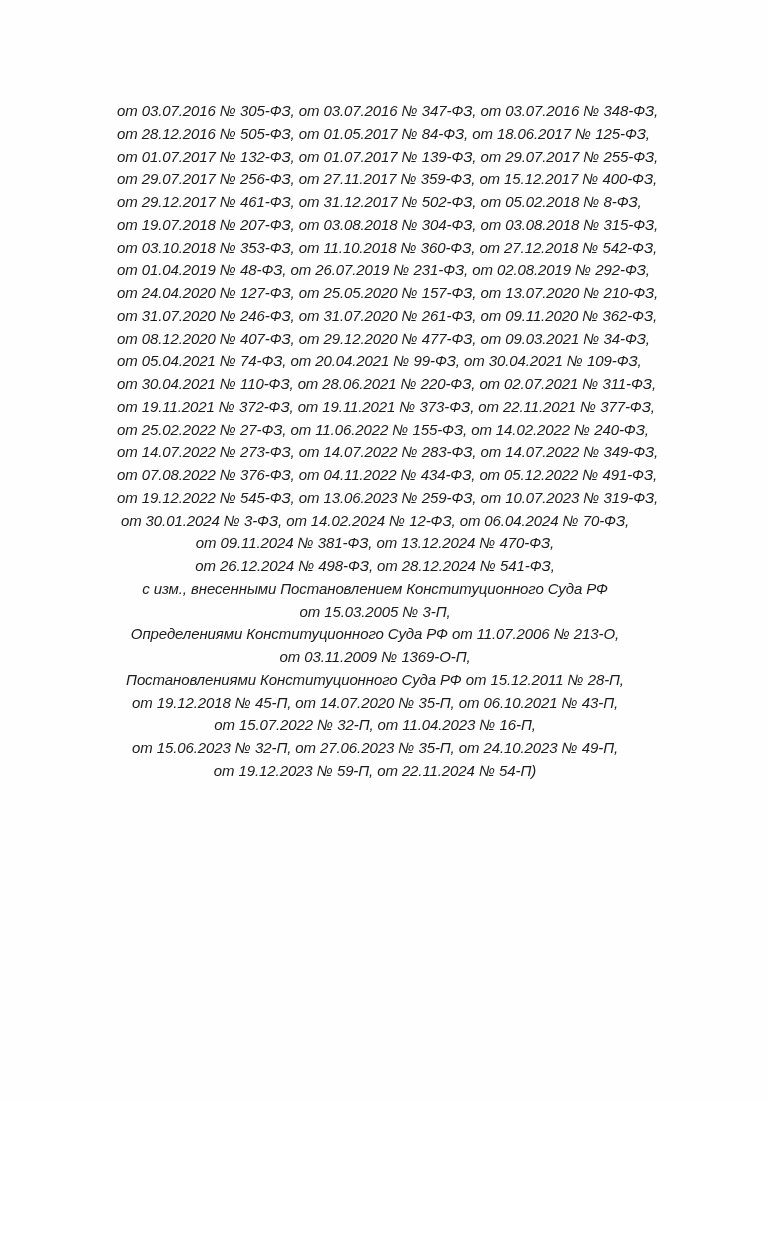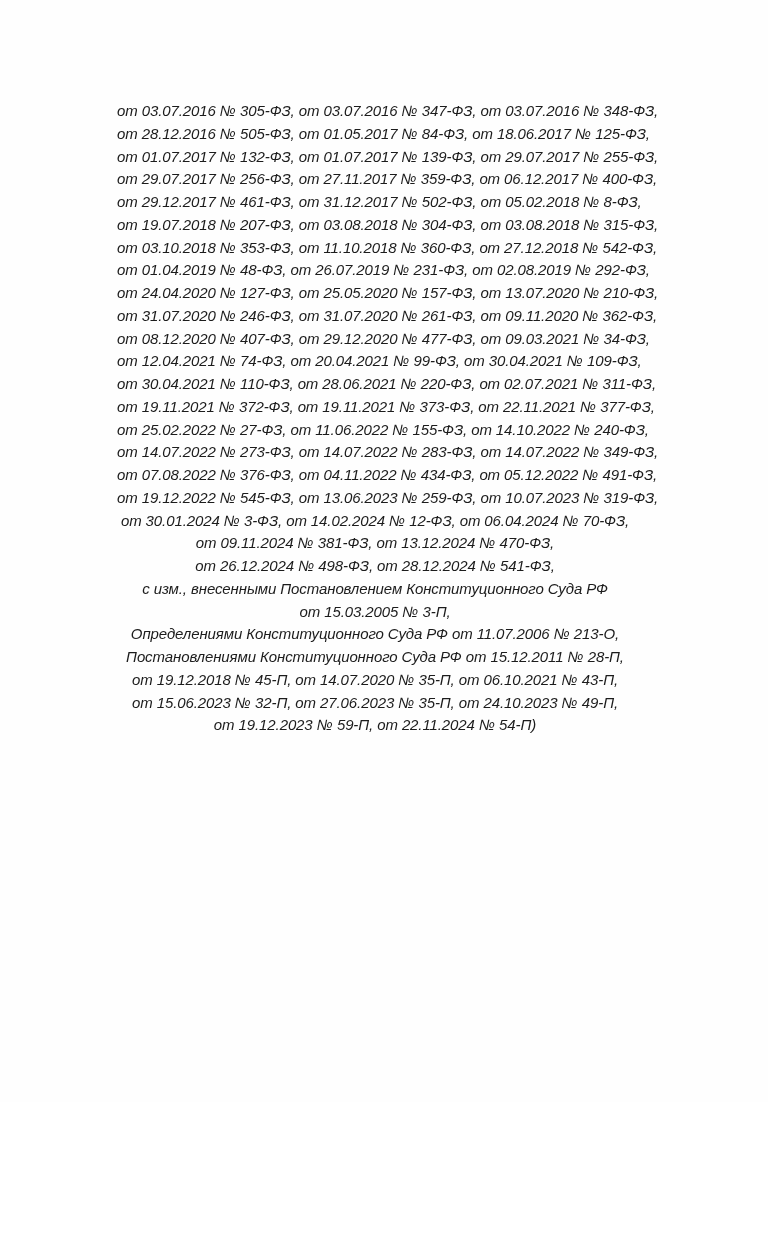--- a/index.html
+++ b/index.html
@@ -42,40 +42,42 @@
   }
 </style>
 </head>
 <body>
 
 <div class="page">
   <div class="text-block">
       <div class="line">от 03.07.2016 № 305-ФЗ, от 03.07.2016 № 347-ФЗ, от 03.07.2016 № 348-ФЗ,</div>
       <div class="line">от 28.12.2016 № 505-ФЗ, от 01.05.2017 № 84-ФЗ, от 18.06.2017 № 125-ФЗ,</div>
       <div class="line">от 01.07.2017 № 132-ФЗ, от 01.07.2017 № 139-ФЗ, от 29.07.2017 № 255-ФЗ,</div>
-      <div class="line">от 29.07.2017 № 256-ФЗ, от 27.11.2017 № 359-ФЗ, от 06.12.2017 № 400-ФЗ,</div>
+      <div class="line">от 29.07.2017 № 256-ФЗ, от 27.11.2017 № 359-ФЗ, от 15.12.2017 № 400-ФЗ,</div>
       <div class="line">от 29.12.2017 № 461-ФЗ, от 31.12.2017 № 502-ФЗ, от 05.02.2018 № 8-ФЗ,</div>
       <div class="line">от 19.07.2018 № 207-ФЗ, от 03.08.2018 № 304-ФЗ, от 03.08.2018 № 315-ФЗ,</div>
       <div class="line">от 03.10.2018 № 353-ФЗ, от 11.10.2018 № 360-ФЗ, от 27.12.2018 № 542-ФЗ,</div>
       <div class="line">от 01.04.2019 № 48-ФЗ, от 26.07.2019 № 231-ФЗ, от 02.08.2019 № 292-ФЗ,</div>
       <div class="line">от 24.04.2020 № 127-ФЗ, от 25.05.2020 № 157-ФЗ, от 13.07.2020 № 210-ФЗ,</div>
       <div class="line">от 31.07.2020 № 246-ФЗ, от 31.07.2020 № 261-ФЗ, от 09.11.2020 № 362-ФЗ,</div>
       <div class="line">от 08.12.2020 № 407-ФЗ, от 29.12.2020 № 477-ФЗ, от 09.03.2021 № 34-ФЗ,</div>
-      <div class="line">от 12.04.2021 № 74-ФЗ, от 20.04.2021 № 99-ФЗ, от 30.04.2021 № 109-ФЗ,</div>
+      <div class="line">от 05.04.2021 № 74-ФЗ, от 20.04.2021 № 99-ФЗ, от 30.04.2021 № 109-ФЗ,</div>
       <div class="line">от 30.04.2021 № 110-ФЗ, от 28.06.2021 № 220-ФЗ, от 02.07.2021 № 311-ФЗ,</div>
       <div class="line">от 19.11.2021 № 372-ФЗ, от 19.11.2021 № 373-ФЗ, от 22.11.2021 № 377-ФЗ,</div>
-      <div class="line">от 25.02.2022 № 27-ФЗ, от 11.06.2022 № 155-ФЗ, от 14.10.2022 № 240-ФЗ,</div>
+      <div class="line">от 25.02.2022 № 27-ФЗ, от 11.06.2022 № 155-ФЗ, от 14.02.2022 № 240-ФЗ,</div>
       <div class="line">от 14.07.2022 № 273-ФЗ, от 14.07.2022 № 283-ФЗ, от 14.07.2022 № 349-ФЗ,</div>
       <div class="line">от 07.08.2022 № 376-ФЗ, от 04.11.2022 № 434-ФЗ, от 05.12.2022 № 491-ФЗ,</div>
       <div class="line">от 19.12.2022 № 545-ФЗ, от 13.06.2023 № 259-ФЗ, от 10.07.2023 № 319-ФЗ,</div>
       <div class="line">от 30.01.2024 № 3-ФЗ, от 14.02.2024 № 12-ФЗ, от 06.04.2024 № 70-ФЗ,</div>
       <div class="line">от 09.11.2024 № 381-ФЗ, от 13.12.2024 № 470-ФЗ,</div>
       <div class="line">от 26.12.2024 № 498-ФЗ, от 28.12.2024 № 541-ФЗ,</div>
       <div class="line">с изм., внесенными Постановлением Конституционного Суда РФ</div>
       <div class="line">от 15.03.2005 № 3-П,</div>
       <div class="line">Определениями Конституционного Суда РФ от 11.07.2006 № 213-О,</div>
+      <div class="line">от 03.11.2009 № 1369-О-П,</div>
       <div class="line">Постановлениями Конституционного Суда РФ от 15.12.2011 № 28-П,</div>
       <div class="line">от 19.12.2018 № 45-П, от 14.07.2020 № 35-П, от 06.10.2021 № 43-П,</div>
+      <div class="line">от 15.07.2022 № 32-П, от 11.04.2023 № 16-П,</div>
       <div class="line">от 15.06.2023 № 32-П, от 27.06.2023 № 35-П, от 24.10.2023 № 49-П,</div>
       <div class="line">от 19.12.2023 № 59-П, от 22.11.2024 № 54-П)</div>
     </div>
   <div class="page-number">5</div>
 </div>
 
 </body></html>

